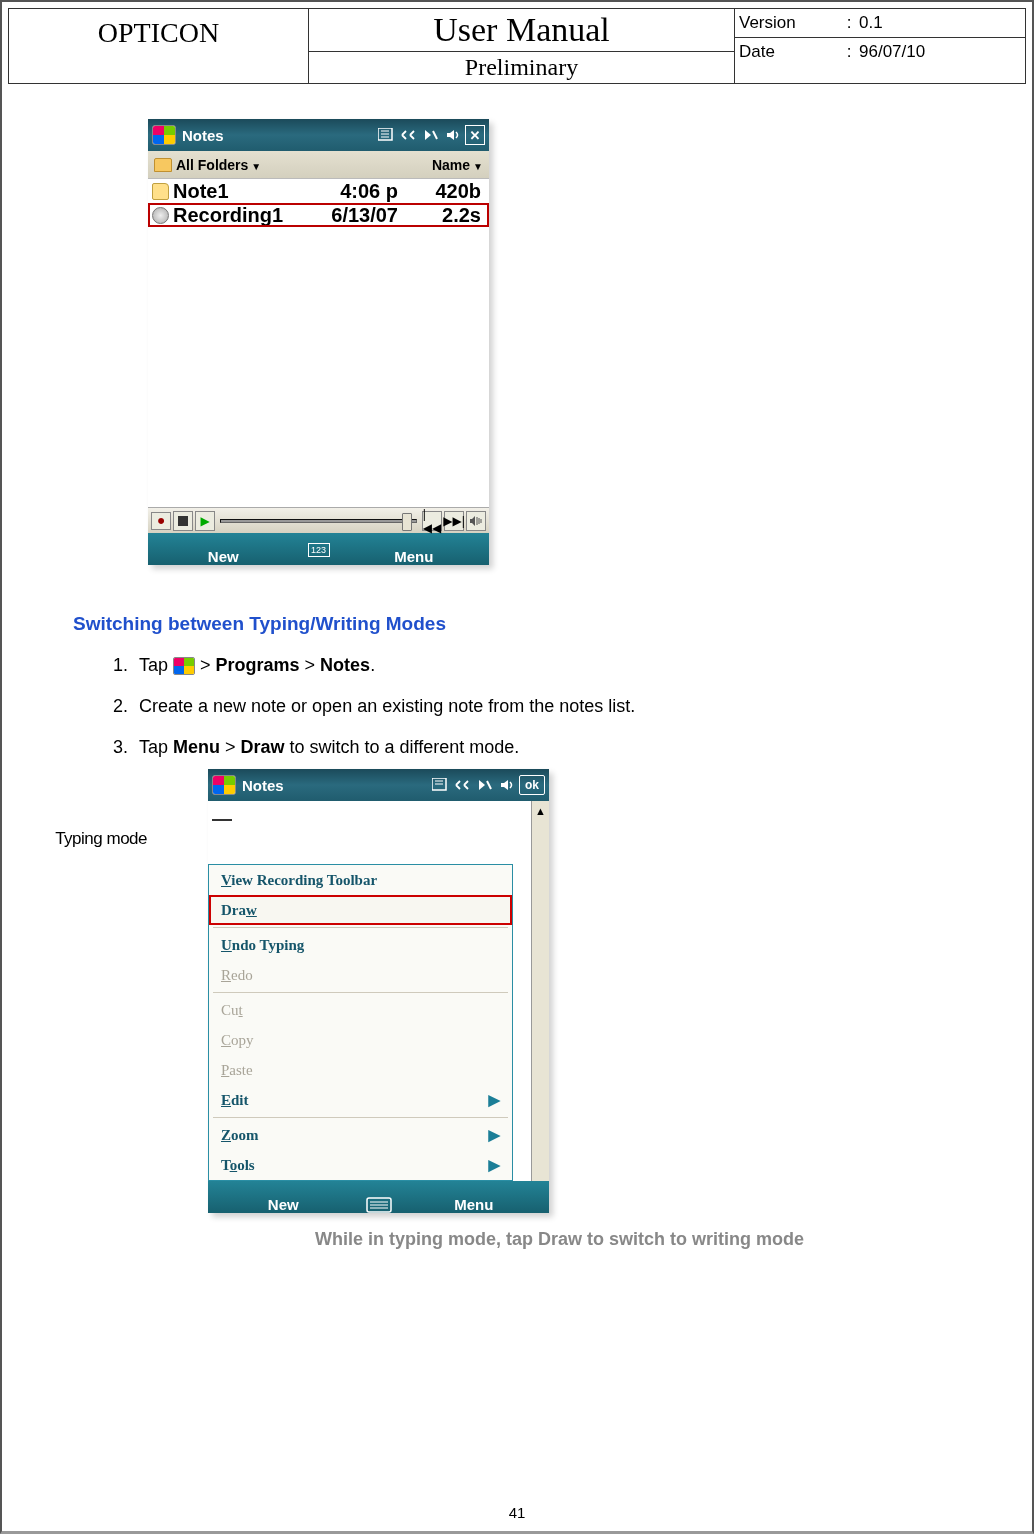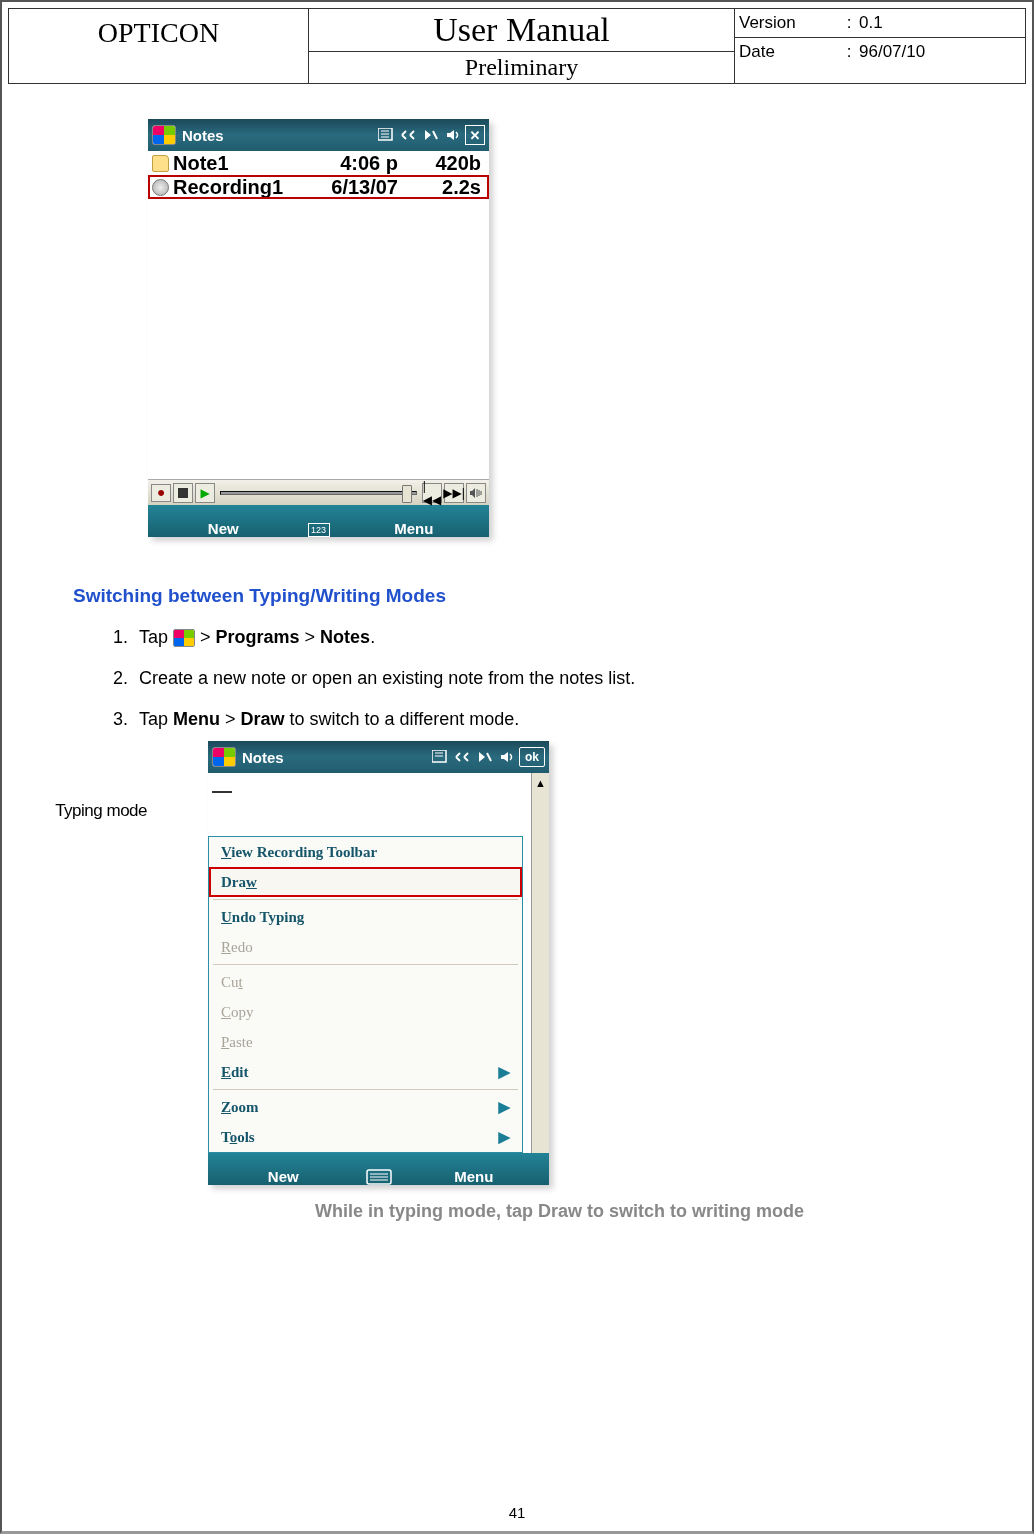--- a/index.html
+++ b/index.html
@@ -50,38 +50,38 @@
   .player-bar { height:26px; background:linear-gradient(#f2f0e8,#d6d2c2); display:flex; align-items:center; padding:0 2px; border-top:1px solid #aaa; }
   .pb { width:20px; height:20px; border:1px solid #888; margin:0 1px; display:flex; align-items:center; justify-content:center; background:#ecece0; font-size:12px;}
   .pb.rec{color:#900; font-size:22px; height:18px; line-height:10px}
   .pb.stop div{width:10px; height:10px; background:#333;}
   .pb.play{color:#0a0;}
   .slider { flex:1; height:4px; background:#999; margin:0 4px; position:relative; border:1px inset #666;}
   .slider .thumb{position:absolute; top:-7px; right:4px; width:10px; height:18px; background:#e8e4d4; border:1px solid #777; border-radius:1px;}
   
   .menubar { height:32px; background:linear-gradient(to bottom,#238396 0%, #17606f 100%); display:flex; align-items:flex-end; color:#fff; font-size:15px; font-weight:bold;}
   .menubar .mitem{flex:1; text-align:center;}
-  .kb-ico{width:22px; height:14px; border:1px solid #fff; font-size:9px; color:#fff; display:flex; align-items:center; justify-content:center; font-weight:normal; margin:0 auto;}
+  .kb-ico{width:22px; height:14px; border:1px solid #fff; font-size:9px; color:#fff; display:flex; align-items:center; justify-content:center; font-weight:normal; margin:8px auto;}
   
   .section-title{color:#2050cc; font-weight:bold; font-size:19px; margin:48px 0 12px -15px;}
   ol.steps { margin:0 0 0 45px; padding:0; font-size:18px; line-height:1.6; }
   ol.steps li { padding:4px 0 8px 6px; }
   .win-inline { display:inline-flex; vertical-align:middle; width:22px; height:18px; border:1px solid #888; border-radius:2px; overflow:hidden; flex-wrap:wrap;}
   .win-inline div{width:50%; height:50%;}
   
   
   .ss2-wrap { display:flex; margin-left:-60px; }
   .type-label { font-family:Tahoma, sans-serif; font-size:17px; letter-spacing:-0.5px; align-self:flex-start; margin-top:60px; width:120px; text-align:right; padding-right:1px;}
   .ss2 { width:341px;}
   .ss2-body { display:flex; height:380px; }
   .note-area { flex:1; background:#fff; position:relative; border-right:0; }
   .note-area .line{position:absolute; top:18px; left:4px; width:20px; border-bottom:2px solid #333;}
   .scrollbar{width:18px; background:#e8e4d4; display:flex; flex-direction:column; align-items:center; padding-top:4px; border-left:1px solid #999;}
   .scroll-up{font-size:11px;}
-  .menu-popup{position:absolute; bottom:0; left:0; right:8px; background:#fafaf6; border:1px solid #2a8ea4; font-family:Tahoma; font-size:15px; }
+  .menu-popup{position:absolute; bottom:0; left:0; right:18px; background:#fafaf6; border:1px solid #2a8ea4; font-family:Tahoma; font-size:15px; }
   .menu-popup .mp-item{height:30px; display:flex; align-items:center; padding:0 12px; color:#15556a; border-bottom:0;}
   .menu-popup .sep{height:1px; background:linear-gradient(to right,#cfcabc,#cfcabc); margin:2px 4px;}
   .menu-popup .disabled{color:#a8a498;}
   .menu-popup .arrow{margin-left:auto; color:#1b7e97; font-weight:bold;}
   .menu-popup .highlight{outline:2px solid #c00; outline-offset:-2px; background:#f8f7f1;}
   .menu-popup .u{text-decoration:underline;}
   
   .caption { color:#888; font-weight:bold; font-size:18px; margin:16px 0 0 60px;text-align:center; }
   .page-num { position:absolute; bottom:10px; left:0; right:0; text-align:center; font-size:15px; }
 </style>
@@ -143,20 +143,26 @@
                 <line x1="10" y1="3" x2="14" y2="11" stroke="#fff" stroke-width="2"></line>
               </svg>
         </span>
         <span class="sysicon">
           <svg width="16" height="14" viewBox="0 0 16 14">
                 <path d="M2 5 L5 5 L9 2 L9 12 L5 9 L2 9 Z" fill="#fff"></path>
                 <path d="M11 4 Q14 7 11 10" fill="none" stroke="#fff" stroke-width="1.5"></path>
               </svg>
         </span>
         <span class="close-x">✕</span>
+      </div>
+      <div class="ss-toolbar">
+        <span class="folder-icon"></span>
+        <b><span>All Folders</span><span class="caret">▼</span></b>
+        <span style="flex:1"></span>
+        <b><span>Name</span><span class="caret">▼</span></b>
       </div>
       <div class="ss-list">
         <div class="list-row">
           <span class="file-icon note-ico"></span>
           <span class="list-name"><b>Note1</b></span>
           <span class="list-time">4:06 p</span>
           <span class="list-size">420b</span>
         </div>
         <div class="list-row sel">
           <span class="rec-ico"></span>

